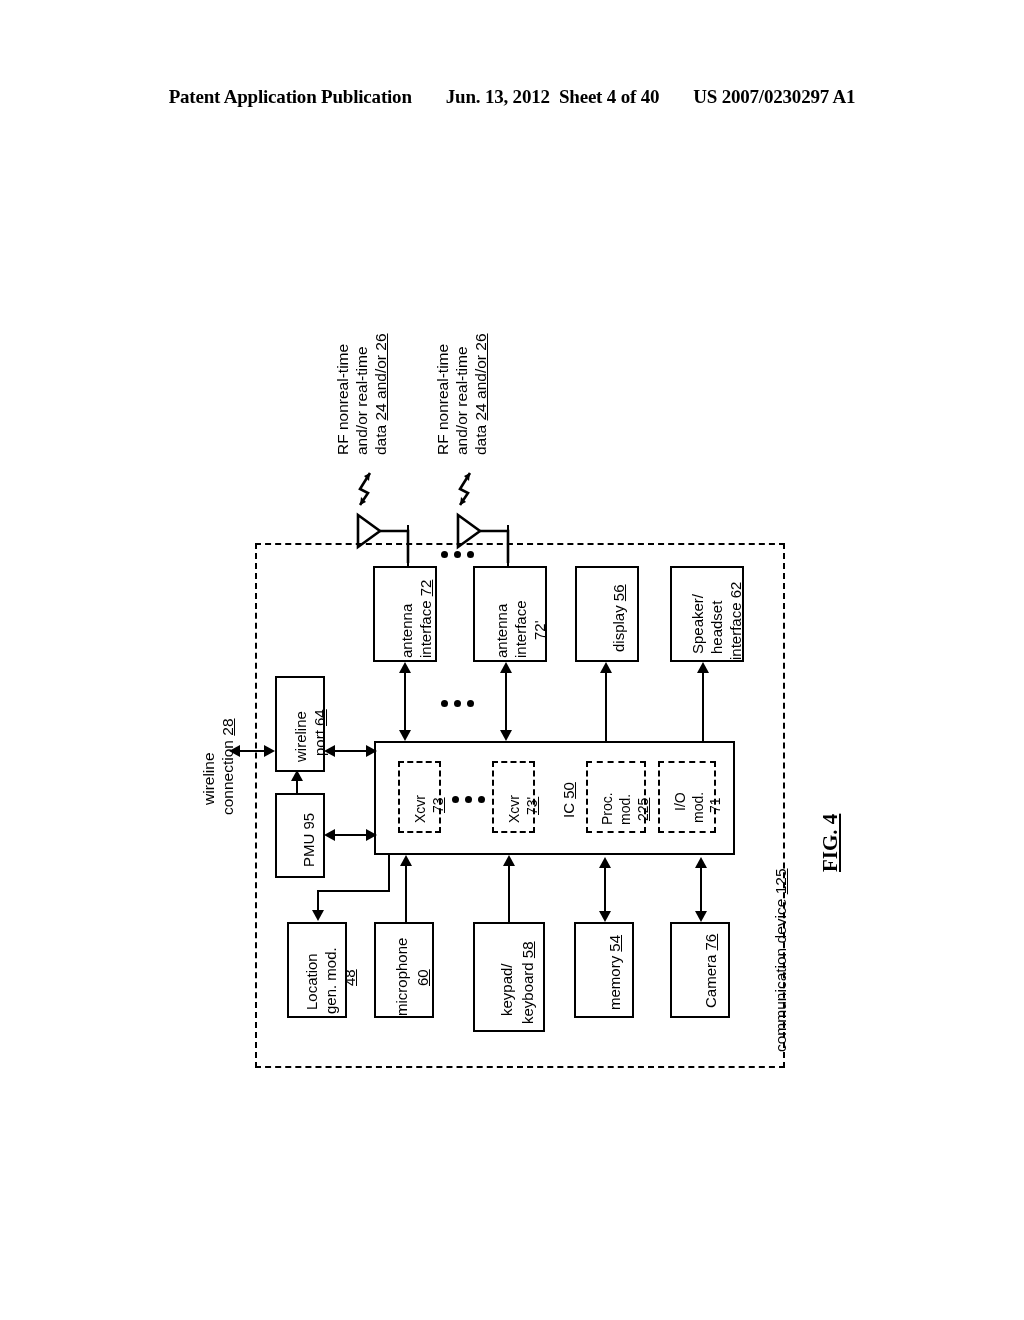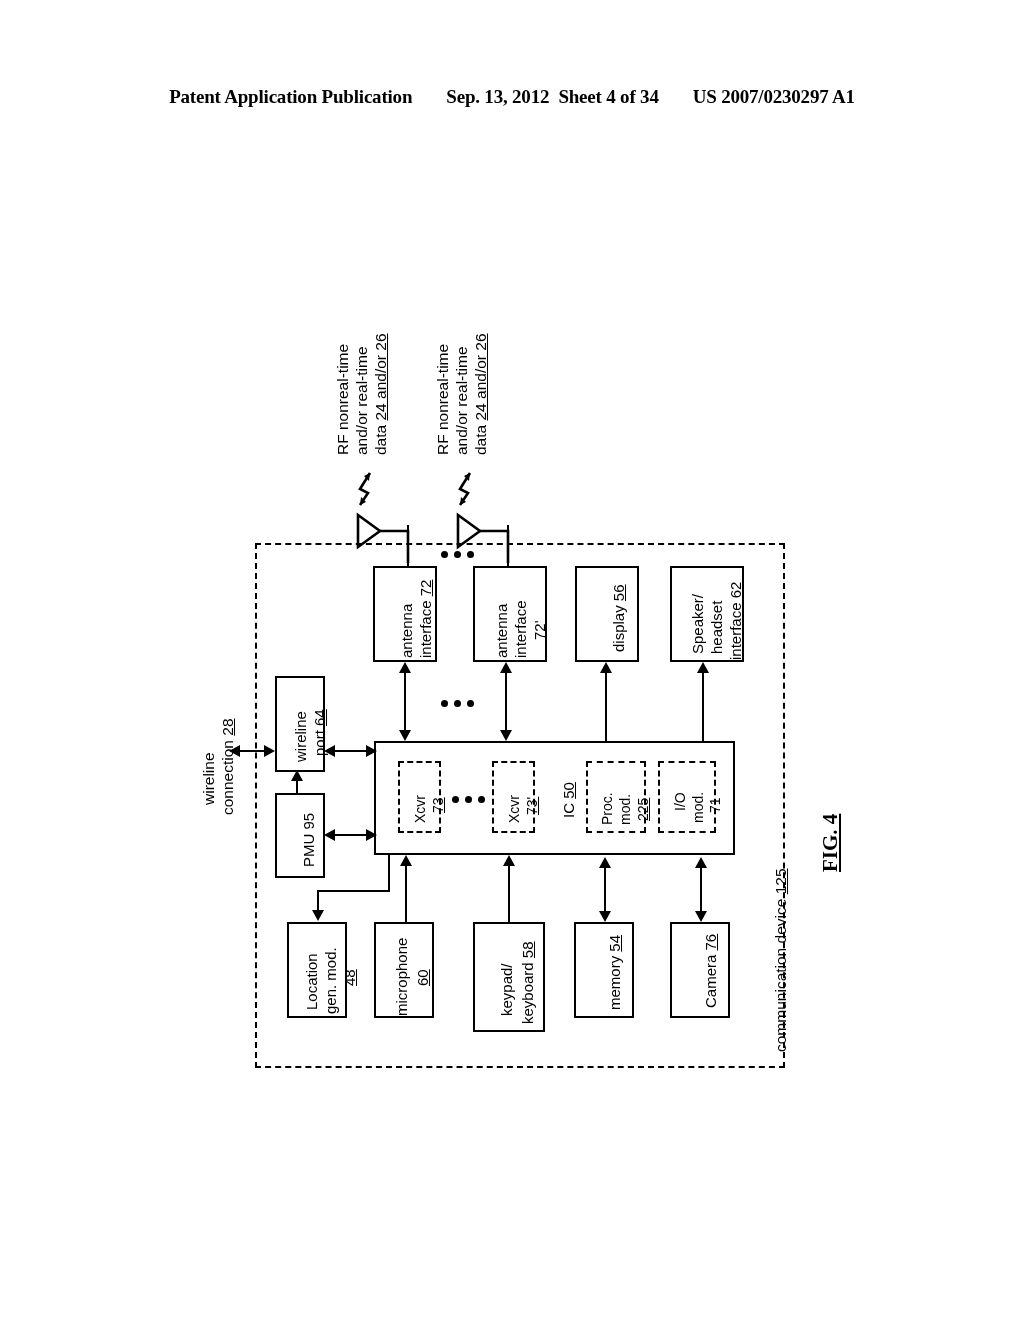--- a/index.html
+++ b/index.html
@@ -108,21 +108,21 @@
     white-space:nowrap;
     text-decoration:underline;
   }
 </style>
 </head>
 <body>
 
 <div id="page">
 
   <div class="hdr">
-    <span class="s1">Patent Application Publication</span><span class="s2"><span>Sep. 13, 2012</span>&nbsp;&nbsp;<span>Sheet 4 of 34</span></span><span>US 2007/0230297 A1</span>
+    <span class="s1">Patent Application Publication</span><span class="s2"><span>Jun. 13, 2012</span>&nbsp;&nbsp;<span>Sheet 4 of 40</span></span><span>US 2007/0230297 A1</span>
   </div>
 
   <div class="rot" style="left:334px;top:455px;font-size:15.5px;">
     <div>RF nonreal-time</div>
   </div>
   <div class="rot" style="left:353px;top:455px;font-size:15.5px;">
     <div>and/or real-time</div>
   </div>
   <div class="rot" style="left:372px;top:455px;font-size:15.5px;">
     <div>data <span class="u" style="text-decoration:underline;">24 and/or 26</span></div>

